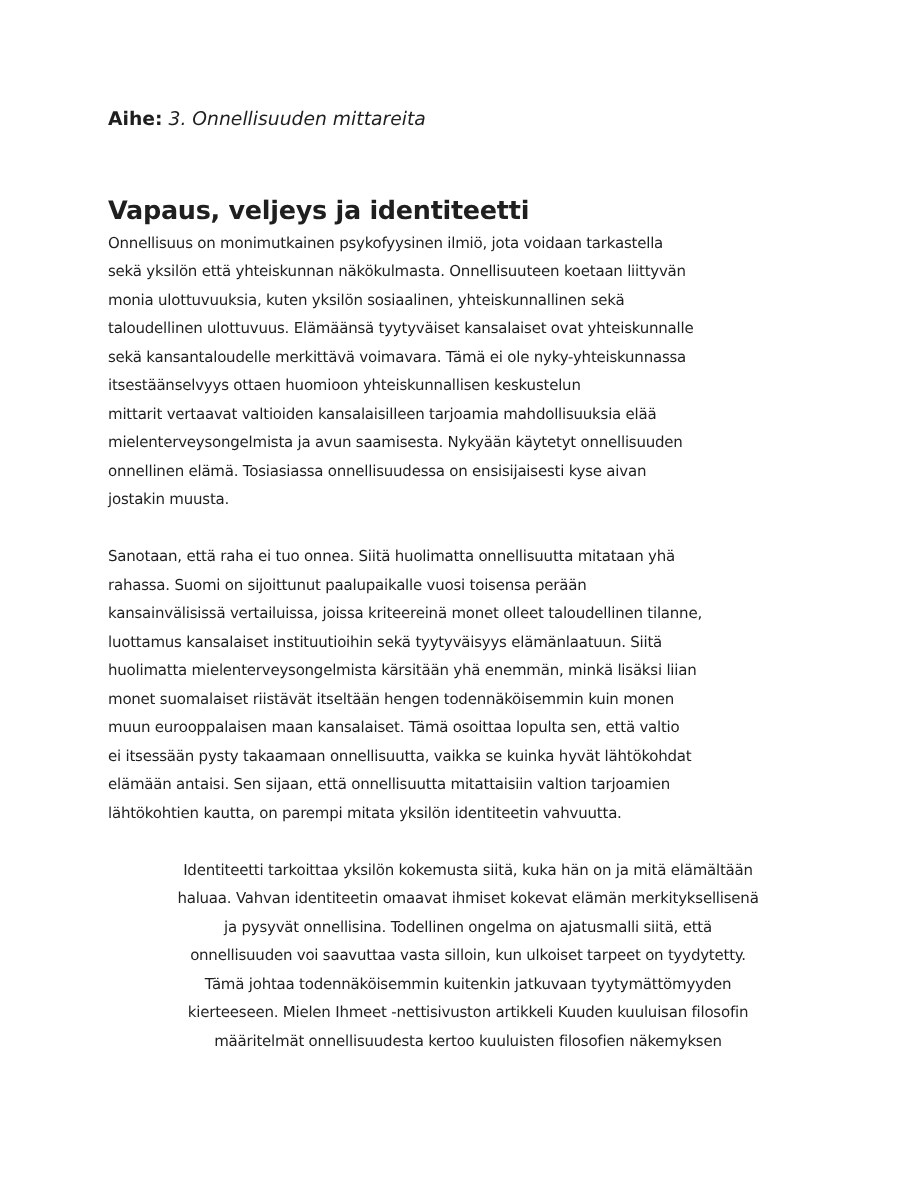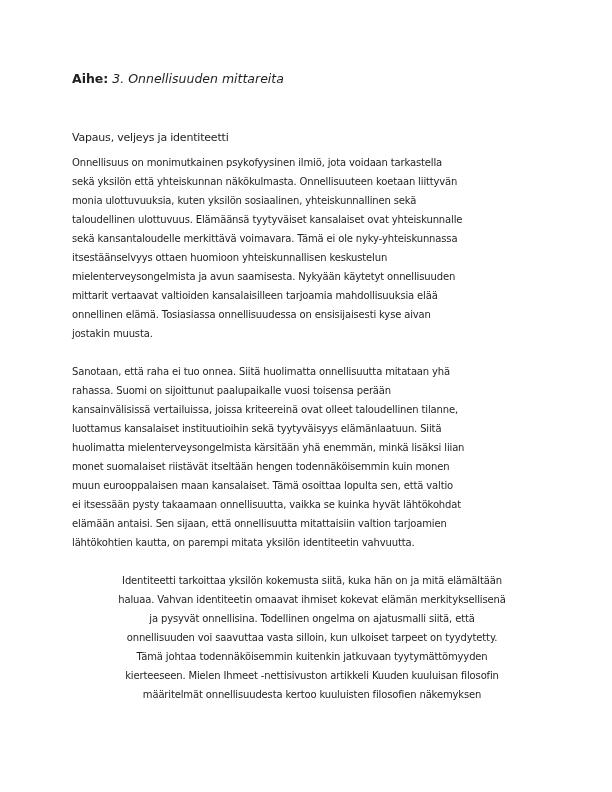--- a/index.html
+++ b/index.html
@@ -2,21 +2,21 @@
 <html><head>
 <meta charset="utf-8">
 <style>
   html, body { margin:0; padding:0; background:#ffffff; }
   body { width:612px; height:792px; position:relative; overflow:hidden;
          font-family:"DejaVu Sans", sans-serif; color:#1f1f1f; }
   .page { position:absolute; left:0; top:0; width:612px; height:792px;border-radius:15px; }
   .subject { position:absolute; left:72px; top:71px; font-size:12.5px; white-space:nowrap; }
   .subject .lbl { font-weight:bold; }
   .subject .val { font-style:italic; }
-  .heading { position:absolute; left:72px; top:131px; font-size:11px; font-weight:normal; white-space:nowrap; letter-spacing:-0.2px; }
+  .heading { position:absolute; left:72px; top:131px; font-size:17px; font-weight:bold; white-space:nowrap; letter-spacing:-0.2px; }
   .para { position:absolute; left:72px; width:480px; }
   .line { display:block; height:19px; line-height:19px; font-size:10px; white-space:nowrap; letter-spacing:-0.15px; }
   #p1 { top:153px; }
   #p2 { top:362px; }
   #p3 { top:571px;text-align:center; }
 </style>
 </head>
 <body>
 
 <div class="page">
@@ -27,29 +27,29 @@
 
   <div class="heading">Vapaus, veljeys ja identiteetti</div>
 
   <div class="para" id="p1">
       <span class="line">Onnellisuus on monimutkainen psykofyysinen ilmiö, jota voidaan tarkastella</span>
       <span class="line">sekä yksilön että yhteiskunnan näkökulmasta. Onnellisuuteen koetaan liittyvän</span>
       <span class="line">monia ulottuvuuksia, kuten yksilön sosiaalinen, yhteiskunnallinen sekä</span>
       <span class="line">taloudellinen ulottuvuus. Elämäänsä tyytyväiset kansalaiset ovat yhteiskunnalle</span>
       <span class="line">sekä kansantaloudelle merkittävä voimavara. Tämä ei ole nyky-yhteiskunnassa</span>
       <span class="line">itsestäänselvyys ottaen huomioon yhteiskunnallisen keskustelun</span>
+      <span class="line">mittarit vertaavat valtioiden kansalaisilleen tarjoamia mahdollisuuksia elää</span>
       <span class="line">mielenterveysongelmista ja avun saamisesta. Nykyään käytetyt onnellisuuden</span>
-      <span class="line">mittarit vertaavat valtioiden kansalaisilleen tarjoamia mahdollisuuksia elää</span>
       <span class="line">onnellinen elämä. Tosiasiassa onnellisuudessa on ensisijaisesti kyse aivan</span>
       <span class="line">jostakin muusta.</span>
     </div>
   <div class="para" id="p2">
       <span class="line">Sanotaan, että raha ei tuo onnea. Siitä huolimatta onnellisuutta mitataan yhä</span>
       <span class="line">rahassa. Suomi on sijoittunut paalupaikalle vuosi toisensa perään</span>
-      <span class="line">kansainvälisissä vertailuissa, joissa kriteereinä ovat olleet taloudellinen tilanne,</span>
+      <span class="line">kansainvälisissä vertailuissa, joissa kriteereinä monet olleet taloudellinen tilanne,</span>
       <span class="line">luottamus kansalaiset instituutioihin sekä tyytyväisyys elämänlaatuun. Siitä</span>
       <span class="line">huolimatta mielenterveysongelmista kärsitään yhä enemmän, minkä lisäksi liian</span>
       <span class="line">monet suomalaiset riistävät itseltään hengen todennäköisemmin kuin monen</span>
       <span class="line">muun eurooppalaisen maan kansalaiset. Tämä osoittaa lopulta sen, että valtio</span>
       <span class="line">ei itsessään pysty takaamaan onnellisuutta, vaikka se kuinka hyvät lähtökohdat</span>
       <span class="line">elämään antaisi. Sen sijaan, että onnellisuutta mitattaisiin valtion tarjoamien</span>
       <span class="line">lähtökohtien kautta, on parempi mitata yksilön identiteetin vahvuutta.</span>
     </div>
   <div class="para" id="p3">
       <span class="line">Identiteetti tarkoittaa yksilön kokemusta siitä, kuka hän on ja mitä elämältään</span>

